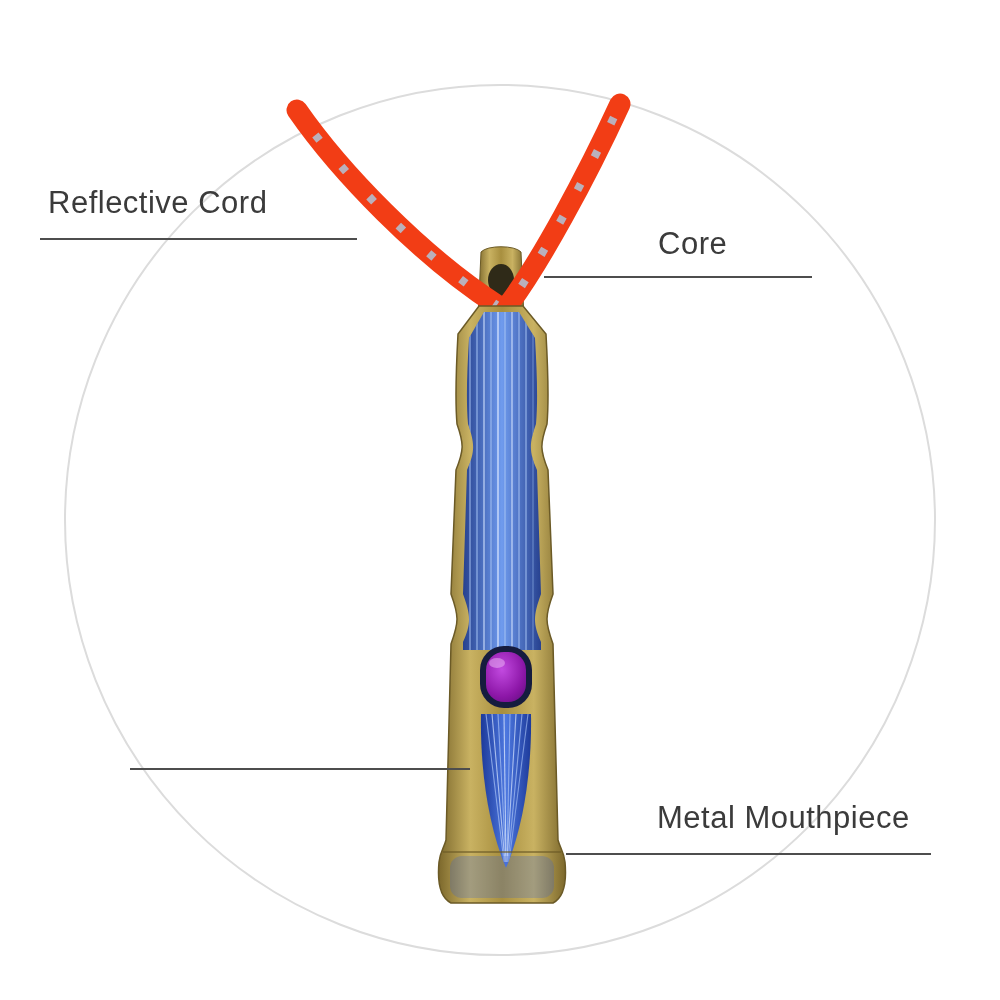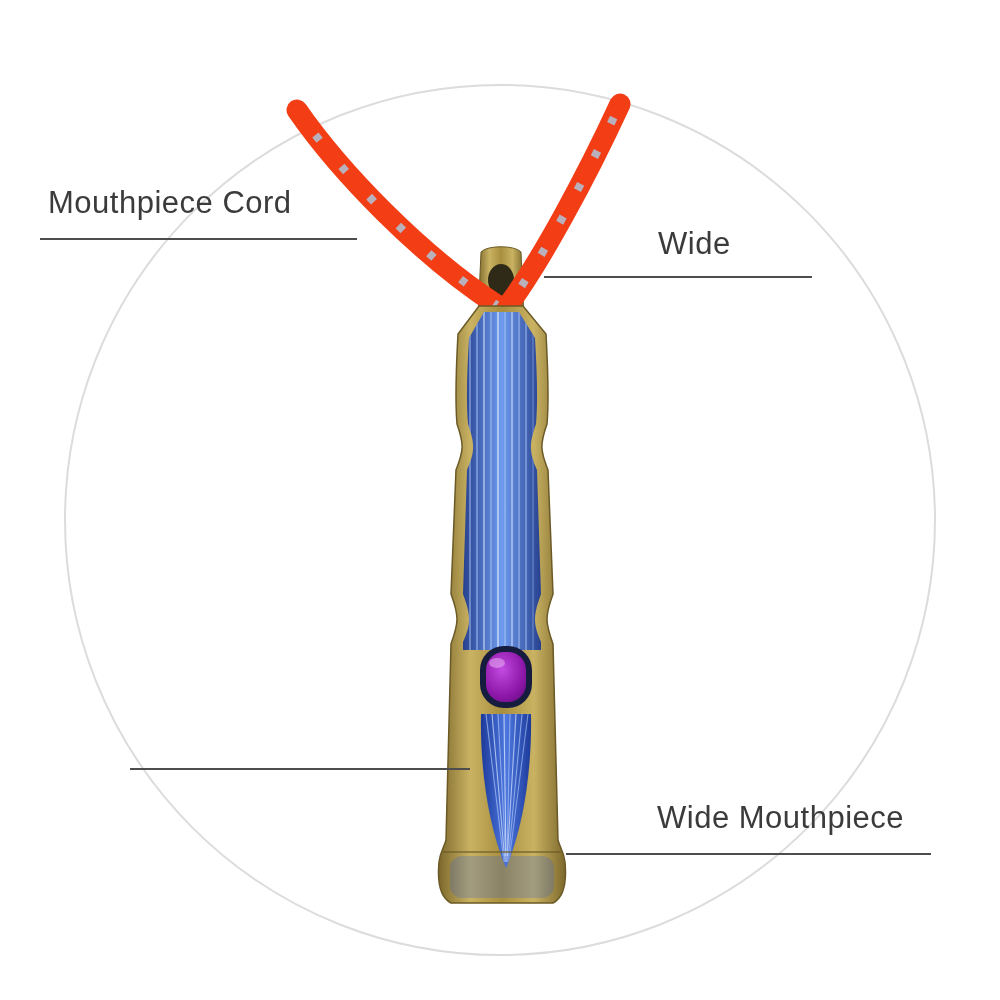--- a/index.html
+++ b/index.html
@@ -130,17 +130,17 @@
 
     <rect x="450" y="856" width="104" height="42" rx="12" fill="#3f63c8" opacity="0.28"></rect>
     <line x1="443" y1="852" x2="561" y2="852" stroke="#6b5a26" stroke-width="1.5" opacity="0.8"></line>
 
     <line x1="40" y1="239" x2="357" y2="239" stroke="#4d4d4d" stroke-width="2"></line>
     <line x1="544" y1="277" x2="812" y2="277" stroke="#4d4d4d" stroke-width="2"></line>
     <line x1="130" y1="769" x2="470" y2="769" stroke="#4d4d4d" stroke-width="2"></line>
     <line x1="566" y1="854" x2="931" y2="854" stroke="#4d4d4d" stroke-width="2"></line>
   </svg>
 
-  <div class="label lbl-reflective-cord">Mouthpiece Cord</div>
-  <div class="label lbl-hole">Wide</div>
-  <div class="label lbl-wide-mouthpiece">Wide Mouthpiece</div>
+  <div class="label lbl-reflective-cord">Reflective Cord</div>
+  <div class="label lbl-hole">Core</div>
+  <div class="label lbl-wide-mouthpiece">Metal Mouthpiece</div>
 
 </div>
 
 </body></html>

